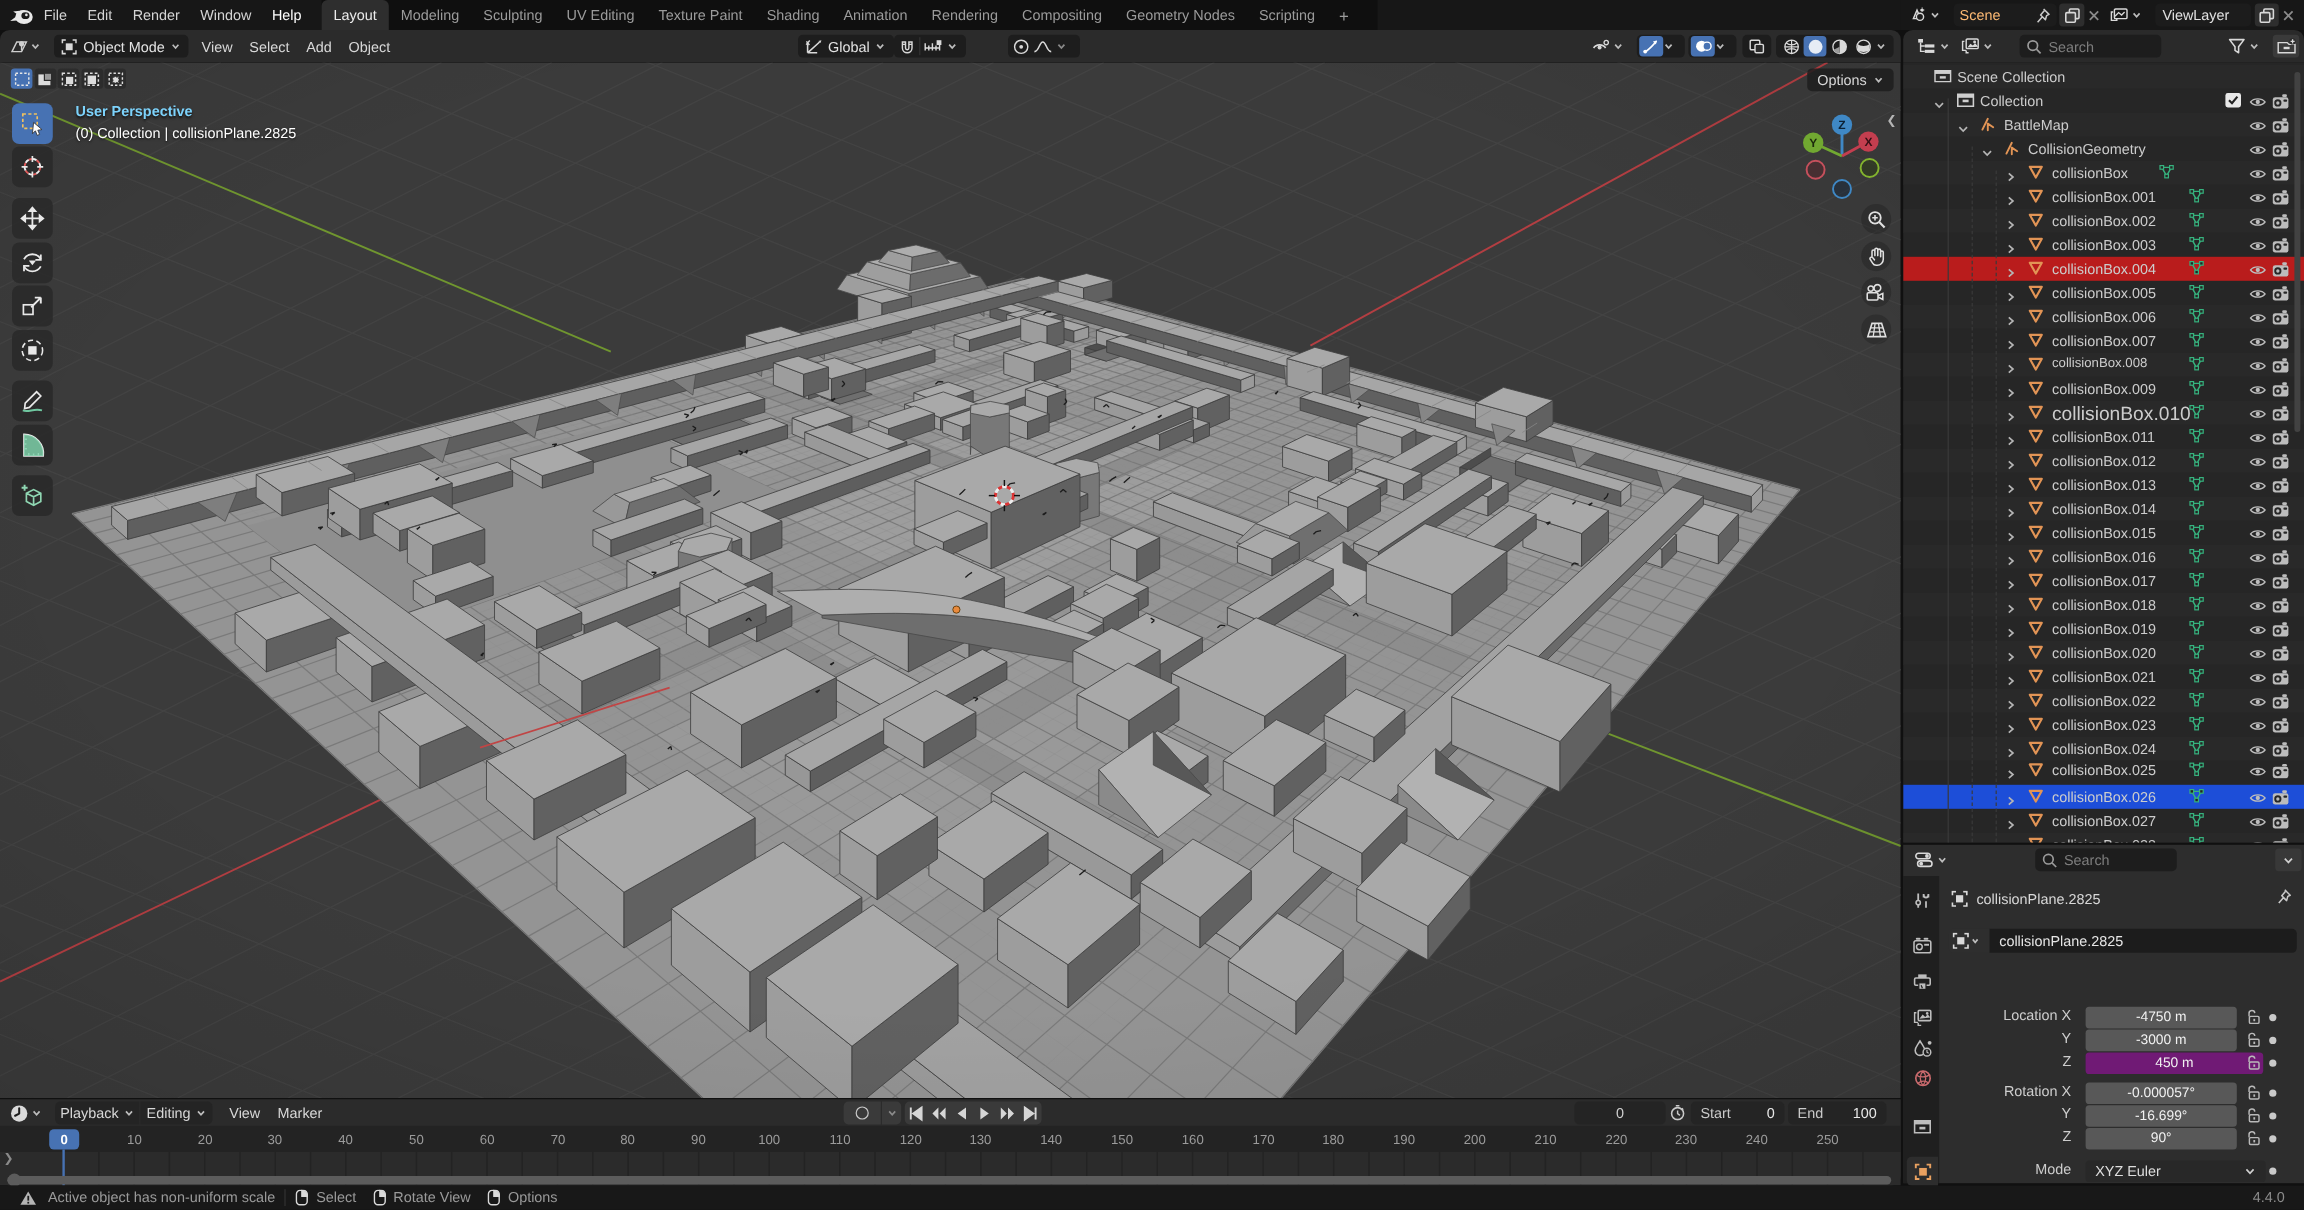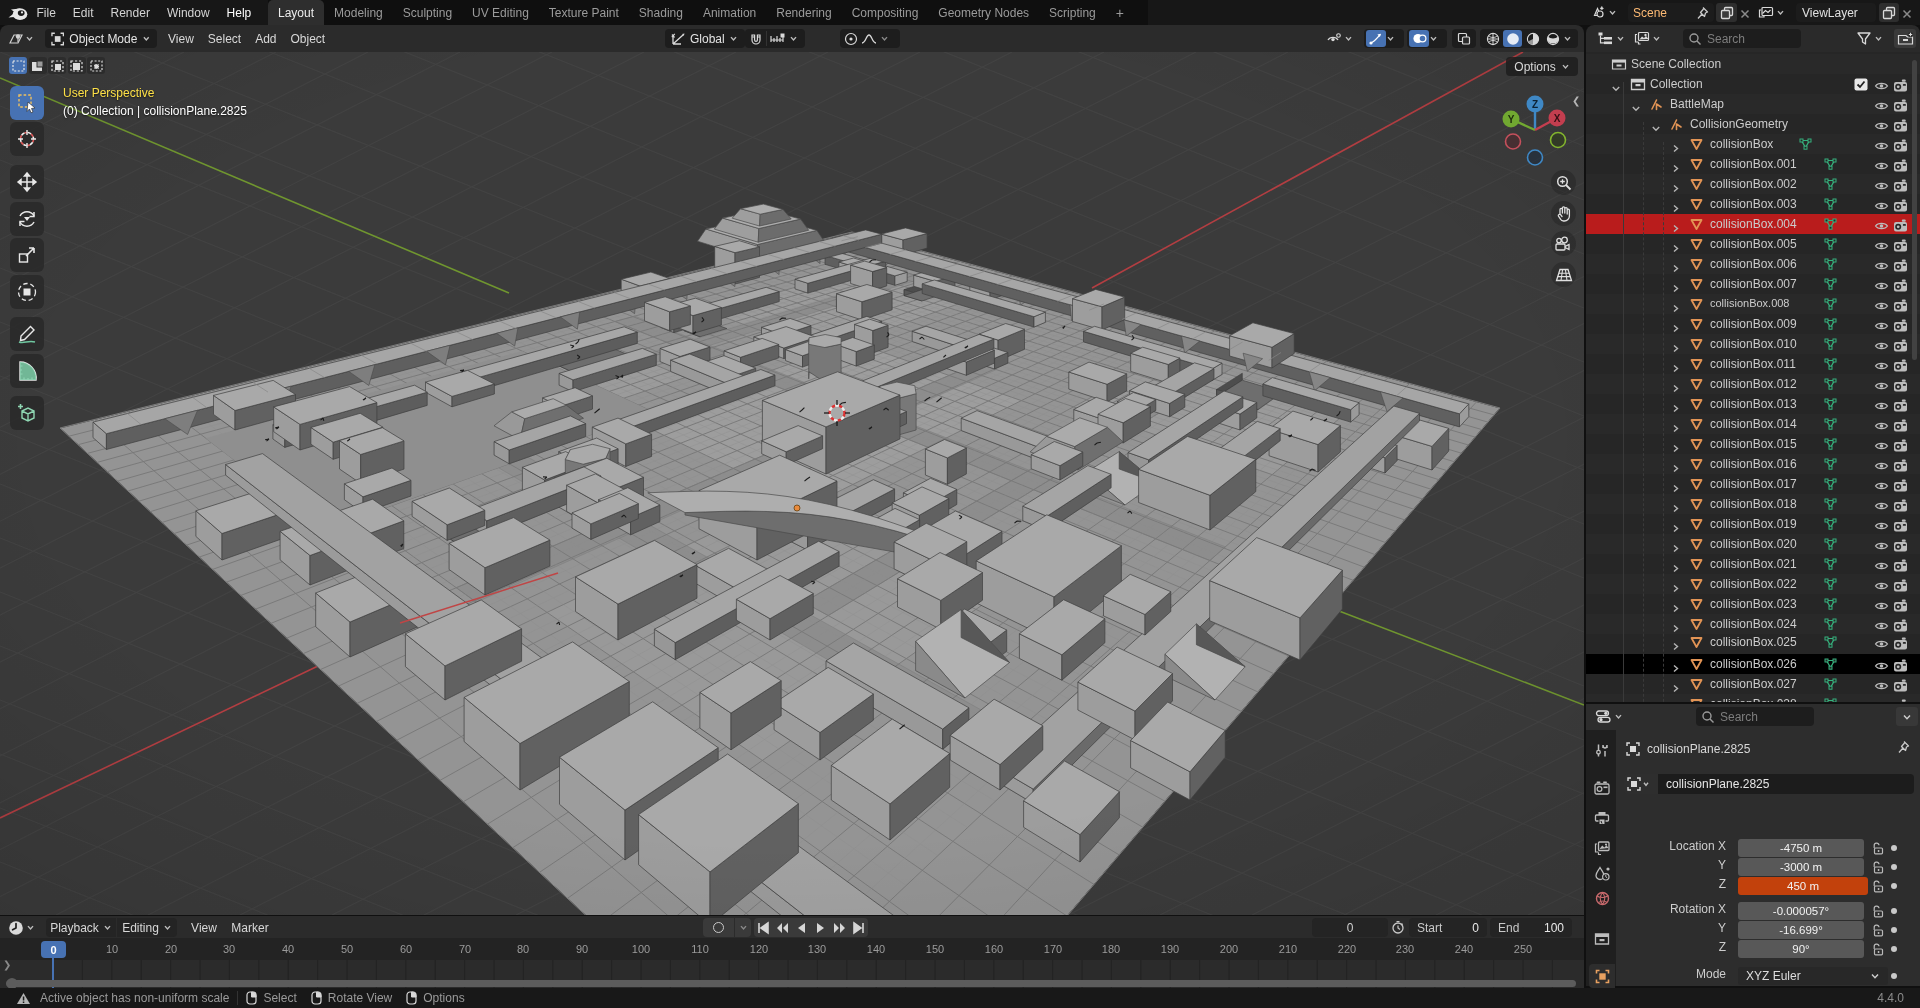--- a/index.html
+++ b/index.html
@@ -1044,21 +1044,21 @@
         <circle cx="837" cy="361" r="7.5" fill="none" stroke="#dd3333" stroke-width="2.4" stroke-dasharray="3.7 3.7"></circle>
         <circle cx="837" cy="361" r="7.5" fill="none" stroke="#eeeeee" stroke-width="2.4" stroke-dasharray="3.7 3.7" stroke-dashoffset="3.7"></circle>
         <g stroke="#111" stroke-width="1.2">
           <line x1="837" y1="348" x2="837" y2="353"></line>
           <line x1="837" y1="369" x2="837" y2="374"></line>
           <line x1="824" y1="361" x2="829" y2="361"></line>
           <line x1="845" y1="361" x2="850" y2="361"></line>
         </g>
       </g>
     </svg></div>
-<div class="a" style="left:63px;top:86px;width:400px;height:16px;font-size:12px;color:#fde047;text-shadow:0 1px 2px rgba(0,0,0,0.7);">User Perspective</div>
+<div class="a" style="left:63px;top:86px;width:400px;height:16px;font-size:12px;color:#7dd3fc;text-shadow:0 1px 2px rgba(0,0,0,0.7);font-weight:bold;">User Perspective</div>
 <div class="a" style="left:63px;top:104px;width:400px;height:16px;font-size:12px;color:#ffffff;text-shadow:0 1px 2px rgba(0,0,0,0.7);">(0) Collection | collisionPlane.2825</div>
 <div class="a" style="left:10px;top:86px;width:34px;height:34px;background:#4772b3;border-radius:6px;display:flex;align-items:center;justify-content:center;">
     <svg width="22" height="22" viewBox="0 0 22 22" fill="none">
       <rect x="3" y="3" width="12" height="12" fill="none" stroke="#f0c15f" stroke-width="1.4" stroke-dasharray="2.6 2"></rect>
       <path d="M12 10 L19 16 L15.5 16.5 L17 20 L15 20.8 L13.5 17 L11 19.5 Z" fill="#fff" stroke="#333" stroke-width="0.7"></path>
     </svg>
   </div>
 <div class="a" style="left:10px;top:122px;width:34px;height:34px;background:rgba(42,42,42,0.92);border-radius:6px;display:flex;align-items:center;justify-content:center;">
     <svg width="22" height="22" viewBox="0 0 22 22" fill="none">
       <circle cx="11" cy="11" r="6.5" stroke="#e05a5a" stroke-width="1.6" stroke-dasharray="3.4 3.4"></circle>
@@ -1567,21 +1567,21 @@
           <rect x="9.8" y="5" width="3.2" height="1.8" rx="0.9" fill="#262626"></rect>
         </svg></span>
     </div>
     <div class="a" style="left:0px;top:282px;width:334px;height:20px;background:#292929;">
       <span style="position:absolute;left:85px;top:5px;"><svg width="9" height="9" viewBox="0 0 9 9" fill="none">
           <path d="M3 1.5 L6.5 4.5 L3 7.5" stroke="#b5b5b5" stroke-width="1.4"></path>
         </svg></span>
       <span style="position:absolute;left:104px;top:3px;"><svg width="13" height="13" viewBox="0 0 13 13" fill="none">
           <path d="M1.5 2 H11.5 L6.5 11 Z" stroke="#e29455" stroke-width="1.8" stroke-linejoin="round" fill="none"></path>
         </svg></span>
-      <span style="position:absolute;left:124px;top:3px;font-size:12px;color:#cccccc;white-space:nowrap;">collisionBox.010</span>
+      <span style="position:absolute;left:124px;top:3px;font-size:16px;color:#cccccc;white-space:nowrap;">collisionBox.010</span>
       <span style="position:absolute;left:238px;top:3px;"><svg width="13" height="13" viewBox="0 0 13 13" fill="none">
           <path d="M2.5 2.5 H10.5 L6.5 9.5 Z" stroke="#36b27e" stroke-width="1.2" fill="none"></path>
           <rect x="1" y="1" width="3" height="3" fill="#262626" stroke="#36b27e" stroke-width="1"></rect>
           <rect x="9" y="1" width="3" height="3" fill="#262626" stroke="#36b27e" stroke-width="1"></rect>
           <rect x="5" y="8.2" width="3" height="3" fill="#262626" stroke="#36b27e" stroke-width="1"></rect>
         </svg></span>
       <span style="position:absolute;left:288px;top:4px;"><svg width="15" height="12" viewBox="0 0 15 12" fill="none">
           <path d="M1.5 6 C4 2.5 11 2.5 13.5 6 C11 9.5 4 9.5 1.5 6 Z" stroke="#bcbcbc" stroke-width="1.2"></path>
           <circle cx="7.5" cy="6" r="1.8" fill="#bcbcbc"></circle>
         </svg></span>
@@ -1976,21 +1976,21 @@
           <circle cx="7.5" cy="6" r="1.8" fill="#bcbcbc"></circle>
         </svg></span>
       <span style="position:absolute;left:307px;top:4px;"><svg width="15" height="13" viewBox="0 0 15 13" fill="none">
           <rect x="1" y="3" width="13" height="9.5" rx="2" fill="#bcbcbc"></rect>
           <circle cx="5.2" cy="7.8" r="3" fill="#262626"></circle>
           <circle cx="5.2" cy="7.8" r="1.4" fill="#bcbcbc"></circle>
           <rect x="8.8" y="0.6" width="4" height="2.2" rx="1.1" fill="#bcbcbc"></rect>
           <rect x="9.8" y="5" width="3.2" height="1.8" rx="0.9" fill="#262626"></rect>
         </svg></span>
     </div>
-    <div class="a" style="left:0px;top:602px;width:334px;height:20px;background:#000000;">
+    <div class="a" style="left:0px;top:602px;width:334px;height:20px;background:#1d4ed8;">
       <span style="position:absolute;left:85px;top:5px;"><svg width="9" height="9" viewBox="0 0 9 9" fill="none">
           <path d="M3 1.5 L6.5 4.5 L3 7.5" stroke="#b5b5b5" stroke-width="1.4"></path>
         </svg></span>
       <span style="position:absolute;left:104px;top:3px;"><svg width="13" height="13" viewBox="0 0 13 13" fill="none">
           <path d="M1.5 2 H11.5 L6.5 11 Z" stroke="#e29455" stroke-width="1.8" stroke-linejoin="round" fill="none"></path>
         </svg></span>
       <span style="position:absolute;left:124px;top:3px;font-size:12px;color:#cccccc;white-space:nowrap;">collisionBox.026</span>
       <span style="position:absolute;left:238px;top:3px;"><svg width="13" height="13" viewBox="0 0 13 13" fill="none">
           <path d="M2.5 2.5 H10.5 L6.5 9.5 Z" stroke="#36b27e" stroke-width="1.2" fill="none"></path>
           <rect x="1" y="1" width="3" height="3" fill="#262626" stroke="#36b27e" stroke-width="1"></rect>
@@ -2186,21 +2186,21 @@
 <div class="a" style="left:1738px;top:858px;width:126px;height:18px;background:#585858;border-radius:3px;display:flex;align-items:center;justify-content:center;">
     <span style="font-size:11.5px;color:#f2f2f2;">-3000 m</span>
   </div>
 <div class="a" style="left:1871px;top:860px;width:12px;height:13px;"><svg width="13" height="13" viewBox="0 0 13 13" fill="none">
       <rect x="3.5" y="6" width="8" height="5.8" rx="1" stroke="#b9b9b9" stroke-width="1.2"></rect>
       <path d="M3.2 6 V3.8 a2.4 2.4 0 0 1 4.8 -0.5" stroke="#b9b9b9" stroke-width="1.2" fill="none"></path>
       <rect x="6.8" y="8" width="1.5" height="2" fill="#b9b9b9"></rect>
     </svg></div>
 <div class="a" style="left:1891px;top:864px;width:6px;height:6px;background:#c9c9c9;border-radius:50%;"></div>
 <div class="a" style="left:1626px;top:877px;width:100px;height:17px;font-size:12px;color:#cdcdcd;text-align:right;">Z</div>
-<div class="a" style="left:1738px;top:877px;width:130px;height:18px;background:#c2410c;border-radius:3px;display:flex;align-items:center;justify-content:center;">
+<div class="a" style="left:1738px;top:877px;width:148px;height:18px;background:#701a75;border-radius:3px;display:flex;align-items:center;justify-content:center;">
     <span style="font-size:11.5px;color:#f2f2f2;">450 m</span>
   </div>
 <div class="a" style="left:1871px;top:879px;width:12px;height:13px;"><svg width="13" height="13" viewBox="0 0 13 13" fill="none">
       <rect x="3.5" y="6" width="8" height="5.8" rx="1" stroke="#b9b9b9" stroke-width="1.2"></rect>
       <path d="M3.2 6 V3.8 a2.4 2.4 0 0 1 4.8 -0.5" stroke="#b9b9b9" stroke-width="1.2" fill="none"></path>
       <rect x="6.8" y="8" width="1.5" height="2" fill="#b9b9b9"></rect>
     </svg></div>
 <div class="a" style="left:1891px;top:883px;width:6px;height:6px;background:#c9c9c9;border-radius:50%;"></div>
 <div class="a" style="left:1626px;top:902px;width:100px;height:17px;font-size:12px;color:#cdcdcd;text-align:right;">Rotation X</div>
 <div class="a" style="left:1738px;top:902px;width:126px;height:18px;background:#585858;border-radius:3px;display:flex;align-items:center;justify-content:center;">

